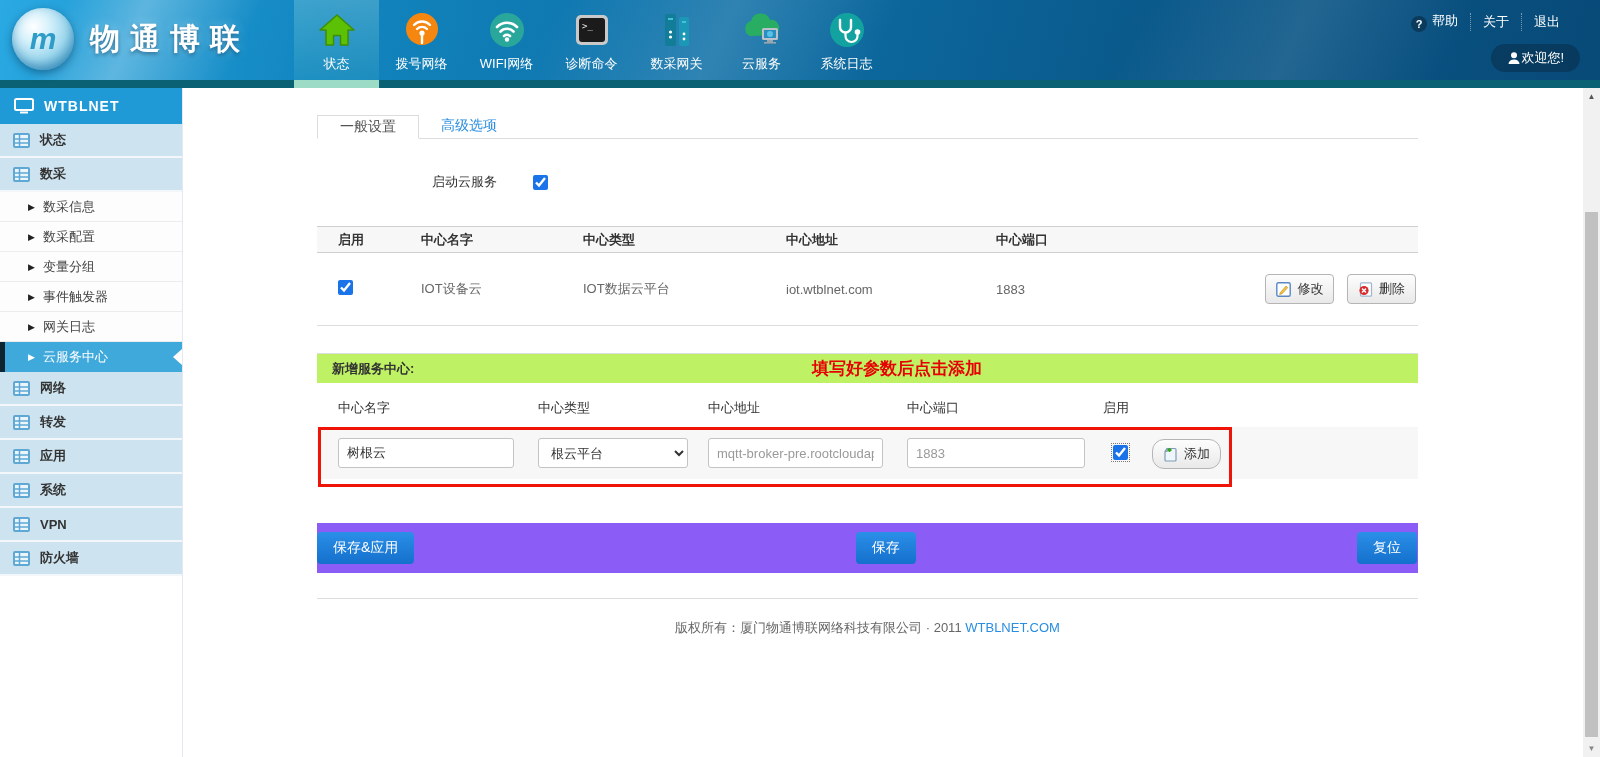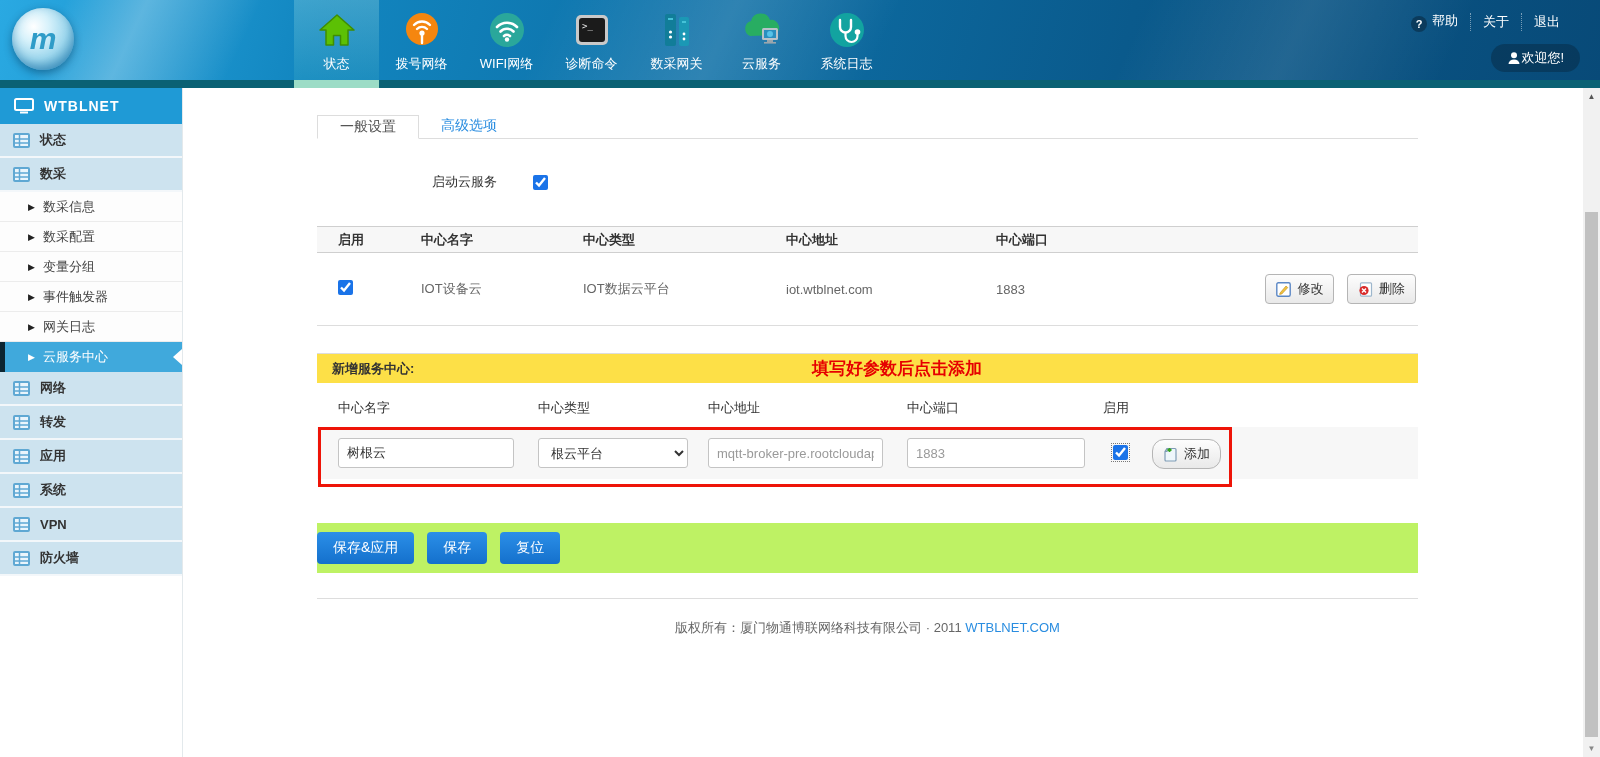--- a/index.html
+++ b/index.html
@@ -71,62 +71,63 @@
     font-size:13px; color:#333; text-align:left; height:26px; font-weight:bold; }
   table.cfg td { border-bottom:1px solid #ddd; height:73px; font-size:13px; color:#666; }
   .c1{width:104px; padding-left:21px;} .c2{width:162px;} .c3{width:203px;} .c4{width:210px;} .c6{width:160px;}
   .row-actions { text-align:right; padding-right:2px; white-space:nowrap; }
   .btn-sm { display:inline-flex; align-items:center; gap:6px; padding:5px 10px; font-size:13px; color:#333;
     background:linear-gradient(#fdfdfd,#e9e9e9); border:1px solid #b5b5b5; border-radius:4px; cursor:pointer; }
   .btn-sm + .btn-sm { margin-left:9px; }
 
   
   .add-section { position:relative; margin-top:27px; }
-  .add-bar { height:30px; background:#fde047; border-top:1px solid #ddd; display:flex; align-items:center;
+  .add-bar { height:30px; background:#bef264; border-top:1px solid #ddd; display:flex; align-items:center;
     padding-left:15px; font-size:13px; font-weight:bold; color:#333; position:relative; }
   .annotation-text { position:absolute; left:495px; top:3px; color:#e60000; font-size:17px; font-weight:600;
     font-family:"Liberation Serif","DejaVu Serif",serif; }
   .add-labels { height:44px; position:relative; font-size:13px; color:#333; }
   .add-labels span { position:absolute; top:16px; }
   .al1{left:21px;} .al2{left:221px;} .al3{left:391px;} .al4{left:590px;} .al5{left:786px;}
   .add-inputs { height:52px; background:#f7f7f7; position:relative; }
   .add-inputs input[type=text], .add-inputs select { position:absolute; top:11px; height:30px;
     border:1px solid #c4c4c4; border-radius:3px; font-size:13px; padding:0 8px; color:#333; background:#fff;
     font-family:"Liberation Sans","DejaVu Sans",sans-serif; }
   .add-inputs input::placeholder { color:#9a9a9a; }
   .f-name{left:21px; width:176px;} .f-type{left:221px; width:150px;} .f-addr{left:391px; width:175px;}
   .f-port{left:590px; width:178px;}
   .f-check{position:absolute; left:796px; top:18px; outline:1px dotted #777; outline-offset:1px;}
   .f-add{position:absolute; left:835px; top:12px;border-radius:12px;}
   .red-box { position:absolute; left:1px; top:74px; width:914px; height:60px;
     border:3px solid #ee1408; pointer-events:none; }
 
   
-  .btn-band { margin-top:44px; height:50px; background:#bef264; display:flex; align-items:center;
-    justify-content:flex-start; gap:13px; padding-right:1px; }
+  .btn-band { margin-top:44px; height:50px; background:#8b5cf6; display:flex; align-items:center;
+    justify-content:space-between; gap:13px; padding-right:1px; }
   .btn-blue { background:linear-gradient(#2b8fe8,#1470cc); color:#fff; font-size:14px; border:none;
     border-radius:4px; padding:7px 16px; cursor:pointer; font-family:"Liberation Sans","DejaVu Sans",sans-serif; }
 
   .divider { margin-top:25px; border-top:1px solid #ddd; }
   .footer { padding-top:20px; text-align:center; font-size:13px; color:#666; }
   .footer a { color:#2a8de0; text-decoration:none; cursor:pointer; }
 
   
   .scrollbar { position:absolute; right:0; top:88px; width:17px; height:669px; background:#f1f1f1; }
   .sb-arrow { position:absolute; left:0; width:17px; height:17px; display:flex; align-items:center;
     justify-content:center; color:#555; font-size:8px; cursor:pointer; }
   .sb-up{top:0;} .sb-down{bottom:0; color:#888;}
   .sb-thumb { position:absolute; left:2px; width:13px; top:124px; height:525px; background:#c1c1c1; cursor:pointer; }
 </style>
 </head>
 <body>
 
 <div class="header">
   <div class="logo-area">
     <div class="sphere">m</div>
+    <div class="brand">物通博联</div>
   </div>
 
   <div class="nav">
     <div class="nav-item active">
       <span class="nicon">
         <svg width="40" height="40" viewBox="0 0 40 40">
             <path d="M20 5 L37 20 H31 V35 H23.5 V25.5 H16.5 V35 H9 V20 H3 Z" fill="#5cc004" stroke="#3f8d02" stroke-width="1.5" stroke-linejoin="round"></path>
           </svg>
       </span>
       <span>状态</span>

